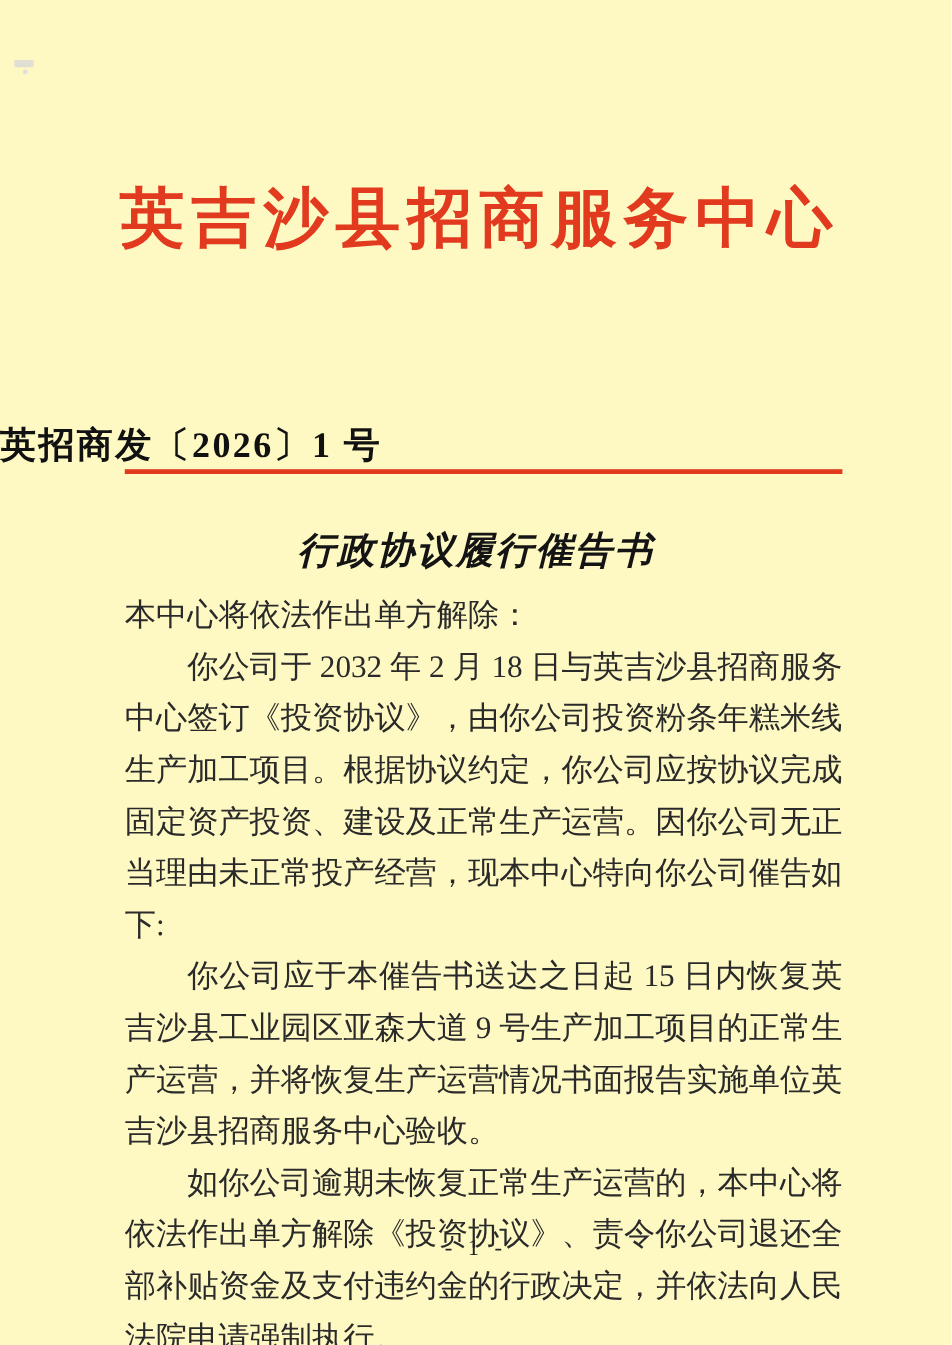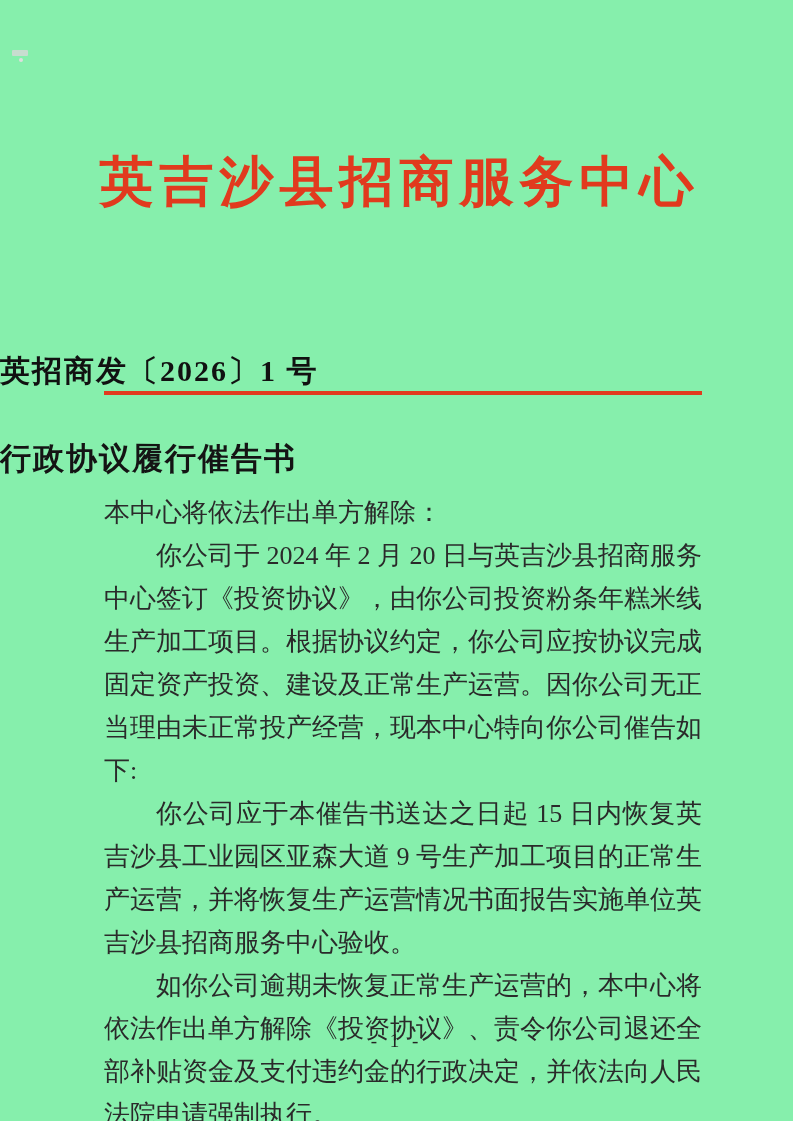--- a/index.html
+++ b/index.html
@@ -2,21 +2,21 @@
 <html style="--accent: #e13a1e;"><head>
 <meta charset="utf-8">
 <style>
   * { margin: 0; padding: 0; box-sizing: border-box; }
   html, body { background: #ffffff; }
   .page {
     position: relative;
     width: 793px;
     height: 1121px;
     margin: 0 auto;
-    background: #86efac;
+    background: #fef9c3;
     overflow: hidden;
     font-family: "Liberation Serif", serif;
     color: #1e1e1e;
   }
   
   .scan-artifact {
     position: absolute;
     left: 12px;
     top: 50px;
     width: 16px;
@@ -77,25 +77,26 @@
     left: 104px;
     width: 598px;
     height: 4px;
     background: var(--accent, #e13a1e);
   }
   .doc-title {
     position: absolute;
     top: 438px;
     left: 0;
     width: 100%;
-    text-align: left;
+    text-align: center;
     font-size: 31px;
     font-weight: bold;
     color: #141414;
     letter-spacing: 2px;
+    font-style: italic;
   }
   .doc-body {
     position: absolute;
     top: 491px;
     left: 104px;
     width: 598px;
     font-size: 26px;
     line-height: 43px;
     color: #2a2a2a;
     text-align: justify;
@@ -129,20 +130,20 @@
 
 
   <div class="doc-number">英招商发〔2026〕1 号</div>
 
   <div class="red-rule"></div>
 
   <div class="doc-title">行政协议履行催告书</div>
 
   <div class="doc-body">
     <p class="addressee">本中心将依法作出单方解除：</p>
-    <p class="para">你公司于 2024 年 2 月 20 日与英吉沙县招商服务中心签订《投资协议》，由你公司投资粉条年糕米线生产加工项目。根据协议约定，你公司应按协议完成固定资产投资、建设及正常生产运营。因你公司无正当理由未正常投产经营，现本中心特向你公司催告如下:</p>
+    <p class="para">你公司于 2032 年 2 月 18 日与英吉沙县招商服务中心签订《投资协议》，由你公司投资粉条年糕米线生产加工项目。根据协议约定，你公司应按协议完成固定资产投资、建设及正常生产运营。因你公司无正当理由未正常投产经营，现本中心特向你公司催告如下:</p>
     <p class="para">你公司应于本催告书送达之日起 15 日内恢复英吉沙县工业园区亚森大道 9 号生产加工项目的正常生产运营，并将恢复生产运营情况书面报告实施单位英吉沙县招商服务中心验收。</p>
     <p class="para">如你公司逾期未恢复正常生产运营的，本中心将依法作出单方解除《投资协议》、责令你公司退还全部补贴资金及支付违约金的行政决定，并依法向人民法院申请强制执行。</p>
   </div>
 
   <div class="page-number">- 1 -</div>
 
 </div>
 
 </body></html>

